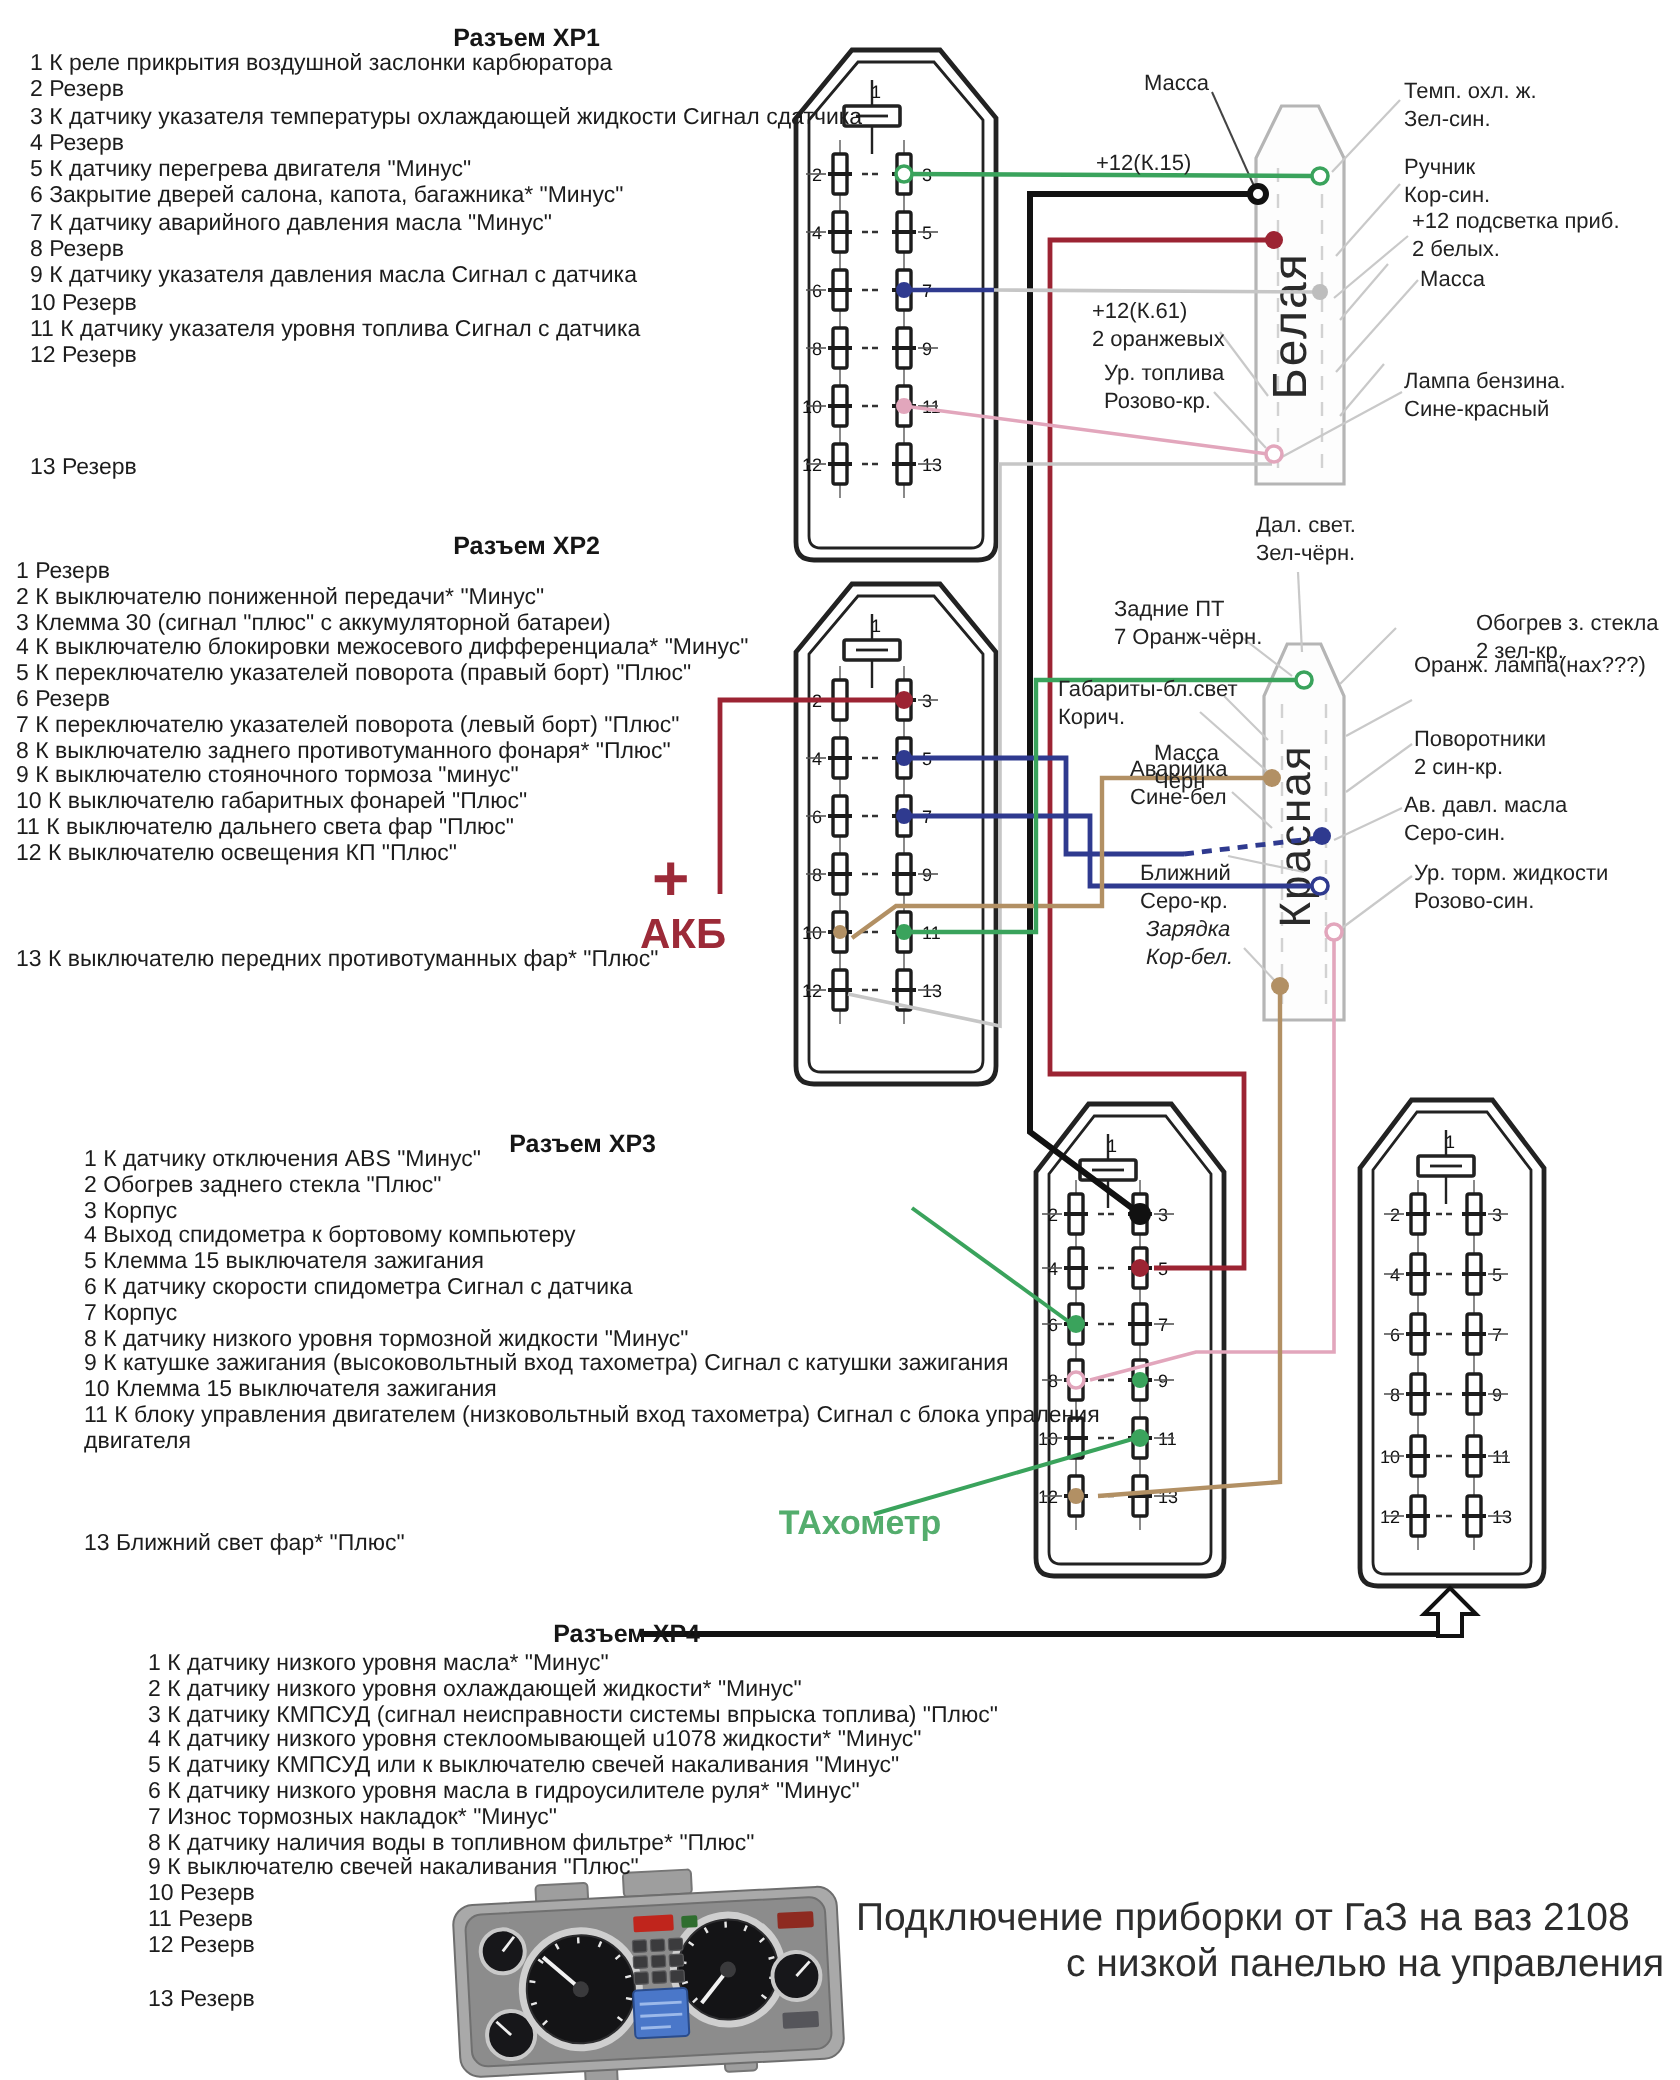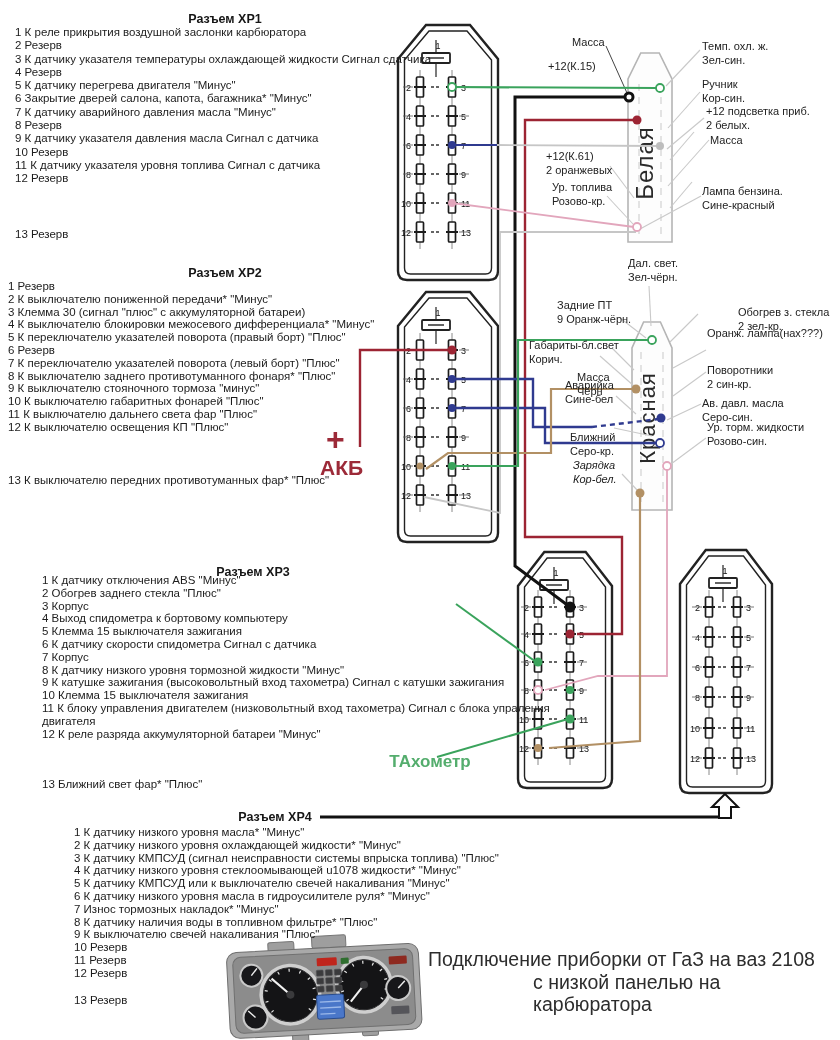--- a/index.html
+++ b/index.html
@@ -1,19 +1,19 @@
 <!DOCTYPE html>
 <html><head>
 <meta charset="utf-8">
 <style>
   html,body{margin:0;padding:0;background:#fff;}
   .canvas{position:relative;width:840px;height:1040px;background:#ffffff;overflow:hidden;
           font-family:"Liberation Sans",sans-serif;color:#1e1e1e;}
   #wires{position:absolute;left:0;top:0;z-index:1;}
-  .chead{position:absolute;z-index:2;width:150px;text-align:center;
+  .chead{position:absolute;z-index:2;width:150px;text-align:right;
          font:bold 12.5px/14px "Liberation Sans",sans-serif;color:#161616;}
   .plist{position:absolute;z-index:2;font:11.5px/13.3px "Liberation Sans",sans-serif;
          color:#1c1c1c;white-space:pre;}
   .plist.lh128{line-height:12.8px;}
   .plist .pl{white-space:pre;}
   #xp1-list .pl:last-child{margin-top:42px;}
   #xp2-list .pl:last-child{margin-top:40px;}
   #xp3-list .pl:last-child{margin-top:38px;}
   #xp4-list .pl:last-child{margin-top:14px;}
   .wlabel{position:absolute;z-index:2;font:11px/13.5px "Liberation Sans",sans-serif;
@@ -437,64 +437,64 @@
     </svg>
 
   <div class="chead" style="left:150px;top:12px;">Разъем ХР1</div>
   <div class="chead" style="left:150px;top:266px;">Разъем ХР2</div>
   <div class="chead" style="left:178px;top:565px;">Разъем ХР3</div>
   <div class="chead" style="left:200px;top:810px;">Разъем ХР4</div>
 
   <div class="plist" id="xp1-list" style="left:15px;top:26px;width:400px;"><div class="pl">1 К реле прикрытия воздушной заслонки карбюратора</div><div class="pl">2 Резерв</div><div class="pl">3 К датчику указателя температуры охлаждающей жидкости Сигнал сдатчика</div><div class="pl">4 Резерв</div><div class="pl">5 К датчику перегрева двигателя "Минус"</div><div class="pl">6 Закрытие дверей салона, капота, багажника* "Минус"</div><div class="pl">7 К датчику аварийного давления масла "Минус"</div><div class="pl">8 Резерв</div><div class="pl">9 К датчику указателя давления масла Сигнал с датчика</div><div class="pl">10 Резерв</div><div class="pl">11 К датчику указателя уровня топлива Сигнал с датчика</div><div class="pl">12 Резерв</div><div class="pl">13 Резерв</div></div>
   <div class="plist lh128" id="xp2-list" style="left:8px;top:280px;width:400px;"><div class="pl">1 Резерв</div><div class="pl">2 К выключателю пониженной передачи* "Минус"</div><div class="pl">3 Клемма 30 (сигнал "плюс" с аккумуляторной батареи)</div><div class="pl">4 К выключателю блокировки межосевого дифференциала* "Минус"</div><div class="pl">5 К переключателю указателей поворота (правый борт) "Плюс"</div><div class="pl">6 Резерв</div><div class="pl">7 К переключателю указателей поворота (левый борт) "Плюс"</div><div class="pl">8 К выключателю заднего противотуманного фонаря* "Плюс"</div><div class="pl">9 К выключателю стояночного тормоза "минус"</div><div class="pl">10 К выключателю габаритных фонарей "Плюс"</div><div class="pl">11 К выключателю дальнего света фар "Плюс"</div><div class="pl">12 К выключателю освещения КП "Плюс"</div><div class="pl">13 К выключателю передних противотуманных фар* "Плюс"</div></div>
   <div class="plist lh128" id="xp3-list" style="left:42px;top:574px;width:520px;"><div class="pl">1 К датчику отключения ABS "Минус"</div><div class="pl">2 Обогрев заднего стекла "Плюс"</div><div class="pl">3 Корпус</div><div class="pl">4 Выход спидометра к бортовому компьютеру</div><div class="pl">5 Клемма 15 выключателя зажигания</div><div class="pl">6 К датчику скорости спидометра Сигнал с датчика</div><div class="pl">7 Корпус</div><div class="pl">8 К датчику низкого уровня тормозной жидкости "Минус"</div><div class="pl">9 К катушке зажигания (высоковольтный вход тахометра) Сигнал с катушки зажигания</div><div class="pl">10 Клемма 15 выключателя зажигания</div><div class="pl">11 К блоку управления двигателем (низковольтный вход тахометра) Сигнал с блока упраления
-двигателя</div><div class="pl">12 К реле разряда аккумуляторной батареи "Минус"</div><div class="pl">13 Ближний свет фар* "Плюс"</div></div>
+двигателя</div><div class="pl">13 Ближний свет фар* "Плюс"</div></div>
   <div class="plist lh128" id="xp4-list" style="left:74px;top:826px;width:460px;"><div class="pl">1 К датчику низкого уровня масла* "Минус"</div><div class="pl">2 К датчику низкого уровня охлаждающей жидкости* "Минус"</div><div class="pl">3 К датчику КМПСУД (сигнал неисправности системы впрыска топлива) "Плюс"</div><div class="pl">4 К датчику низкого уровня стеклоомывающей u1078 жидкости* "Минус"</div><div class="pl">5 К датчику КМПСУД или к выключателю свечей накаливания "Минус"</div><div class="pl">6 К датчику низкого уровня масла в гидроусилителе руля* "Минус"</div><div class="pl">7 Износ тормозных накладок* "Минус"</div><div class="pl">8 К датчику наличия воды в топливном фильтре* "Плюс"</div><div class="pl">9 К выключателю свечей накаливания "Плюс"</div><div class="pl">10 Резерв</div><div class="pl">11 Резерв</div><div class="pl">12 Резерв</div><div class="pl">13 Резерв</div></div>
 
   <div class="wlabel" style="left:572px;top:36px;">Масса</div>
-  <div class="wlabel" style="left:548px;top:60px;text-align:right;">+12(К.15)</div>
+  <div class="wlabel" style="left:548px;top:76px;text-align:right;">+12(К.15)</div>
   <div class="wlabel" style="left:546px;top:150px;">+12(К.61)
 2 оранжевых</div>
   <div class="wlabel" style="left:552px;top:181px;">Ур. топлива
 Розово-кр.</div>
   <div class="wlabel" style="left:702px;top:40px;">Темп. охл. ж.
 Зел-син.</div>
   <div class="wlabel" style="left:702px;top:78px;">Ручник
 Кор-син.</div>
   <div class="wlabel" style="left:706px;top:105px;">+12 подсветка приб.
 2 белых.</div>
   <div class="wlabel" style="left:710px;top:134px;">Масса</div>
   <div class="wlabel" style="left:702px;top:185px;">Лампа бензина.
 Сине-красный</div>
 
   <div class="wlabel" style="left:628px;top:257px;">Дал. свет.
 Зел-чёрн.</div>
   <div class="wlabel" style="left:557px;top:299px;">Задние ПТ
-9 Оранж-чёрн.</div>
+7 Оранж-чёрн.</div>
   <div class="wlabel" style="left:529px;top:339px;">Габариты-бл.свет
 Корич.</div>
   <div class="wlabel" style="left:577px;top:371px;">Масса
 Чёрн</div>
   <div class="wlabel" style="left:565px;top:379px;">Аварийка
 Сине-бел</div>
   <div class="wlabel" style="left:570px;top:431px;">Ближний
 Серо-кр.</div>
   <div class="wlabel" style="left:573px;top:459px;font-style:italic;">Зарядка
 Кор-бел.</div>
   <div class="wlabel" style="left:738px;top:306px;">Обогрев з. стекла
 2 зел-кр.</div>
   <div class="wlabel" style="left:707px;top:327px;">Оранж. лампа(нах???)</div>
   <div class="wlabel" style="left:707px;top:364px;">Поворотники
 2 син-кр.</div>
   <div class="wlabel" style="left:702px;top:397px;">Ав. давл. масла
 Серо-син.</div>
-  <div class="wlabel" style="left:707px;top:421px;">Ур. торм. жидкости
+  <div class="wlabel" style="left:707px;top:431px;">Ур. торм. жидкости
 Розово-син.</div>
 
   <div class="greenlab" id="tach-label" style="left: 380px; top: 750px; width: 100px; color: rgb(84, 173, 109);">ТАхометр</div>
 
   <div class="batt-plus" id="batt-plus" style="left: 326px; top: 424px; color: rgb(156, 42, 56);">+</div>
   <div class="batt-name" id="batt-name" style="left: 320px; top: 457px; color: rgb(156, 42, 56);">АКБ</div>
 
   <div class="title-line" style="left:428px;top:948px;text-align:center;">Подключение приборки от ГаЗ на ваз 2108</div>
-  <div class="title-line" style="left:533px;top:971px;">с низкой панелью на карбюратора</div>
+  <div class="title-line" style="left:533px;top:971px;">с низкой панелью на управления</div>
 
 </div>
 
 </body></html>

